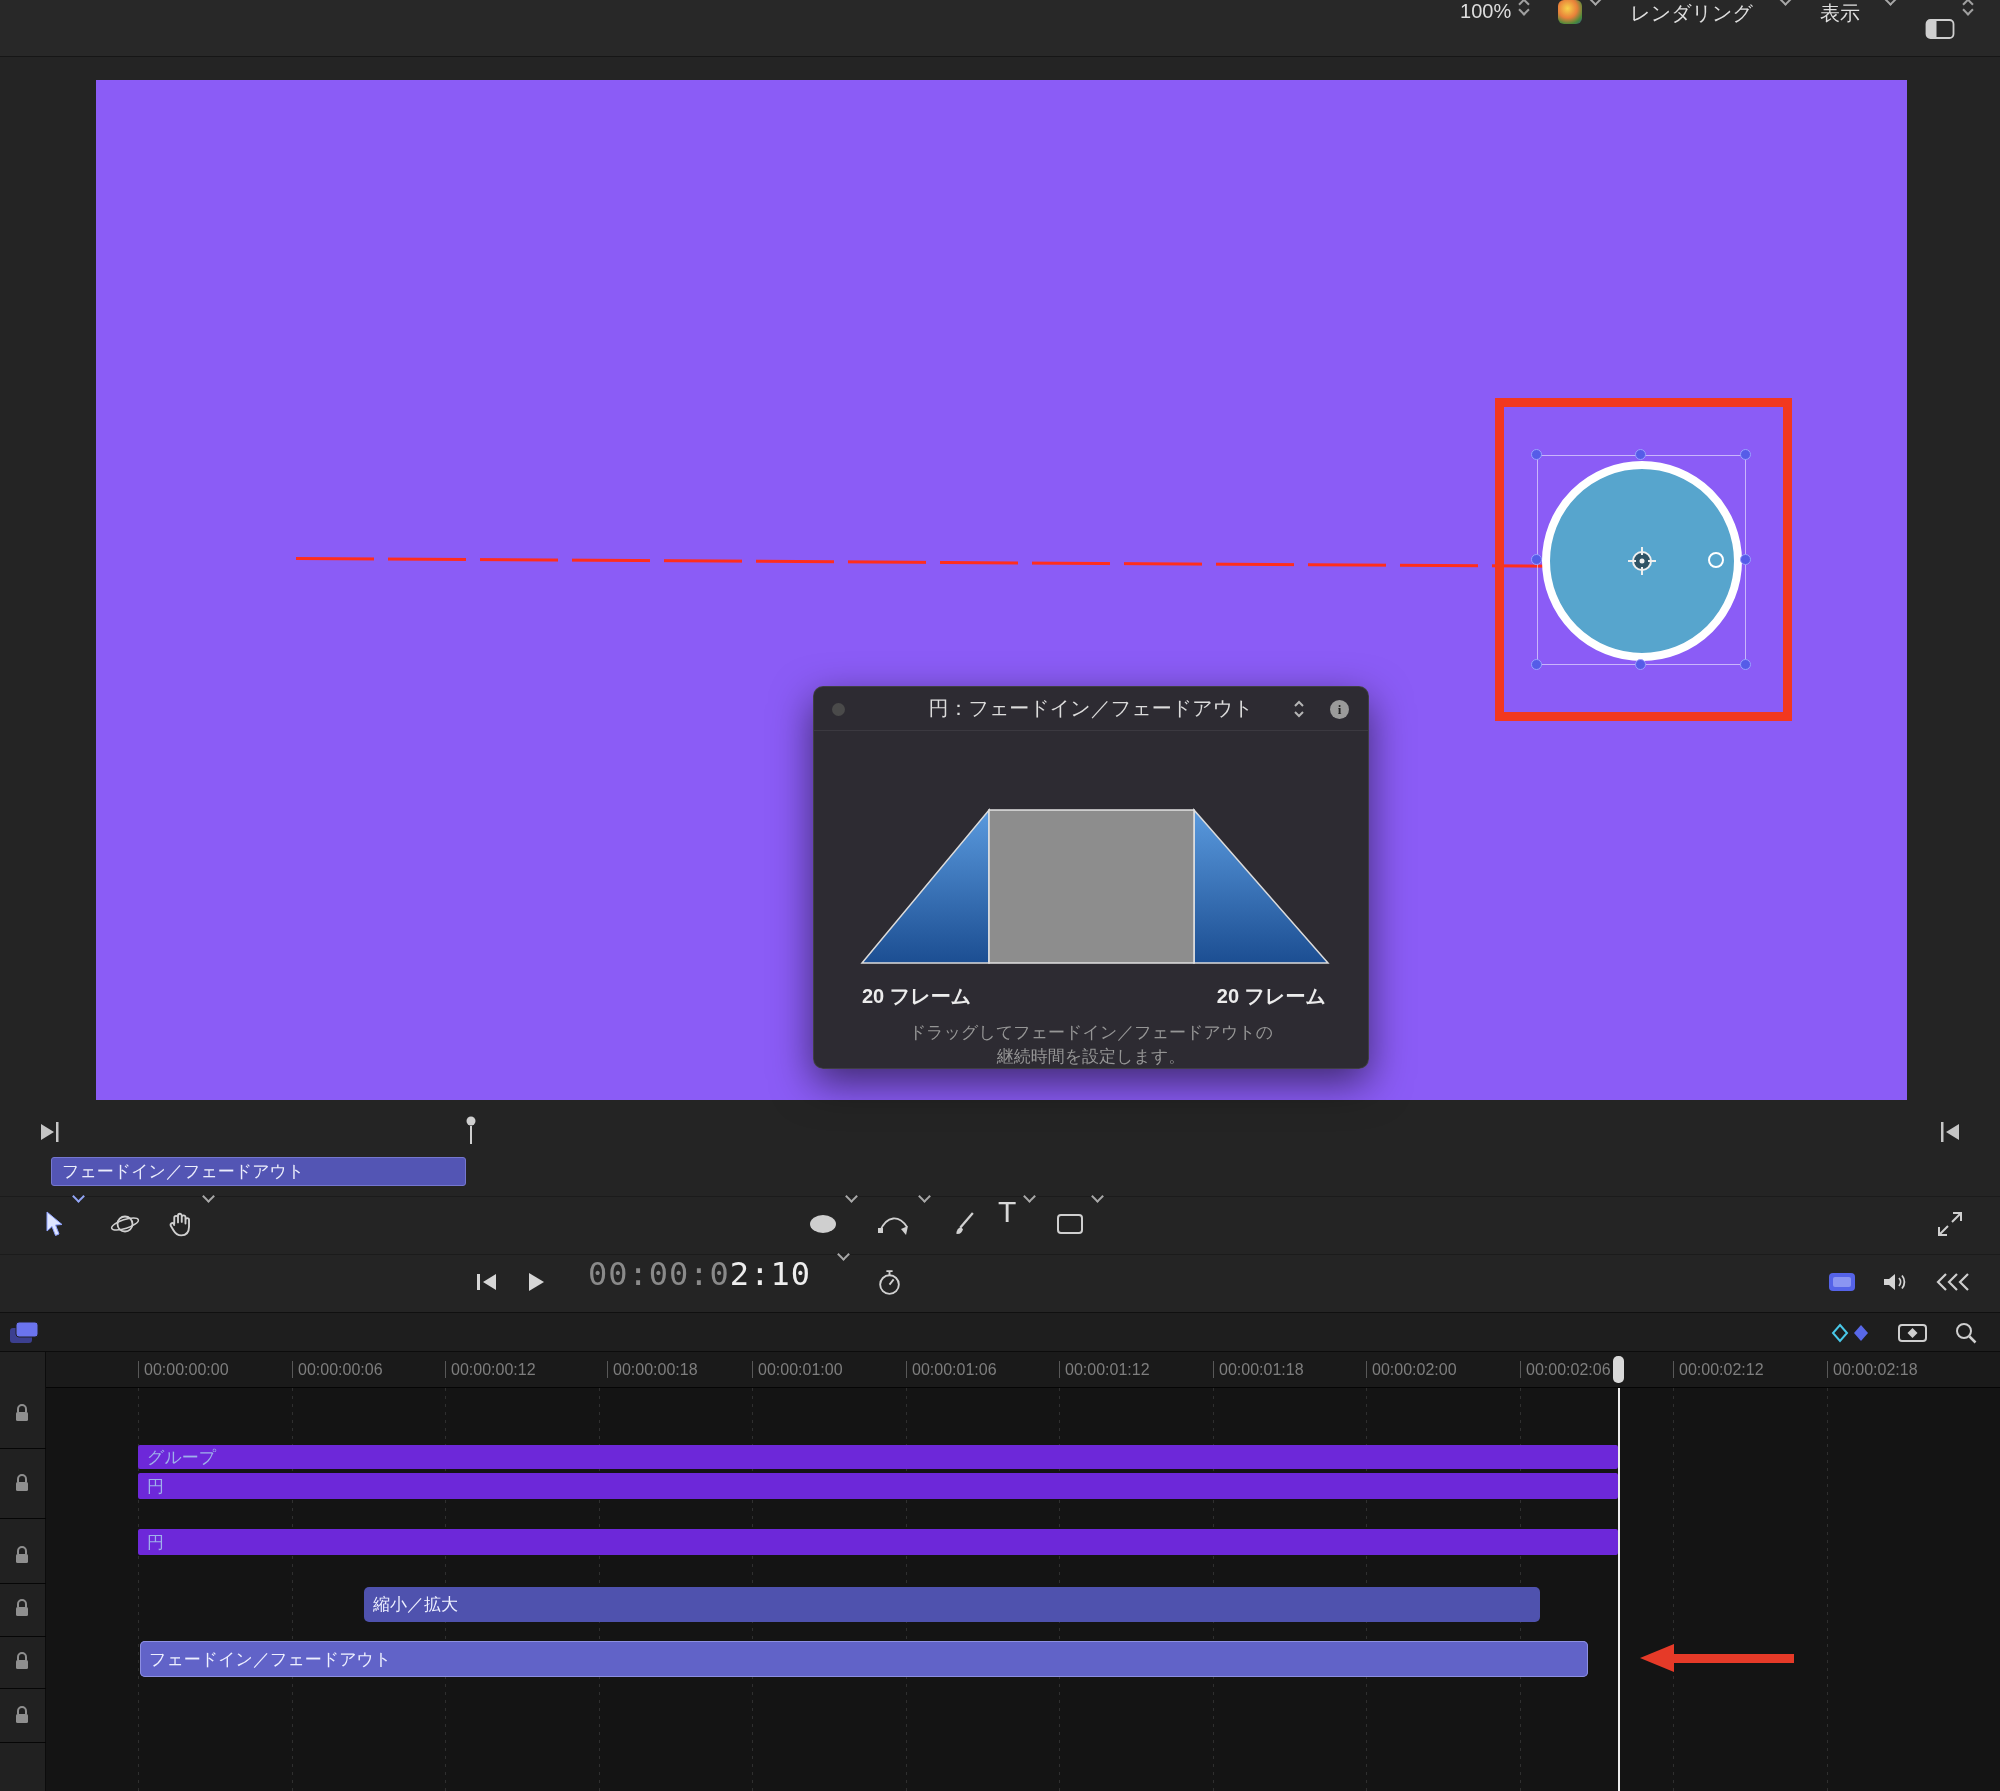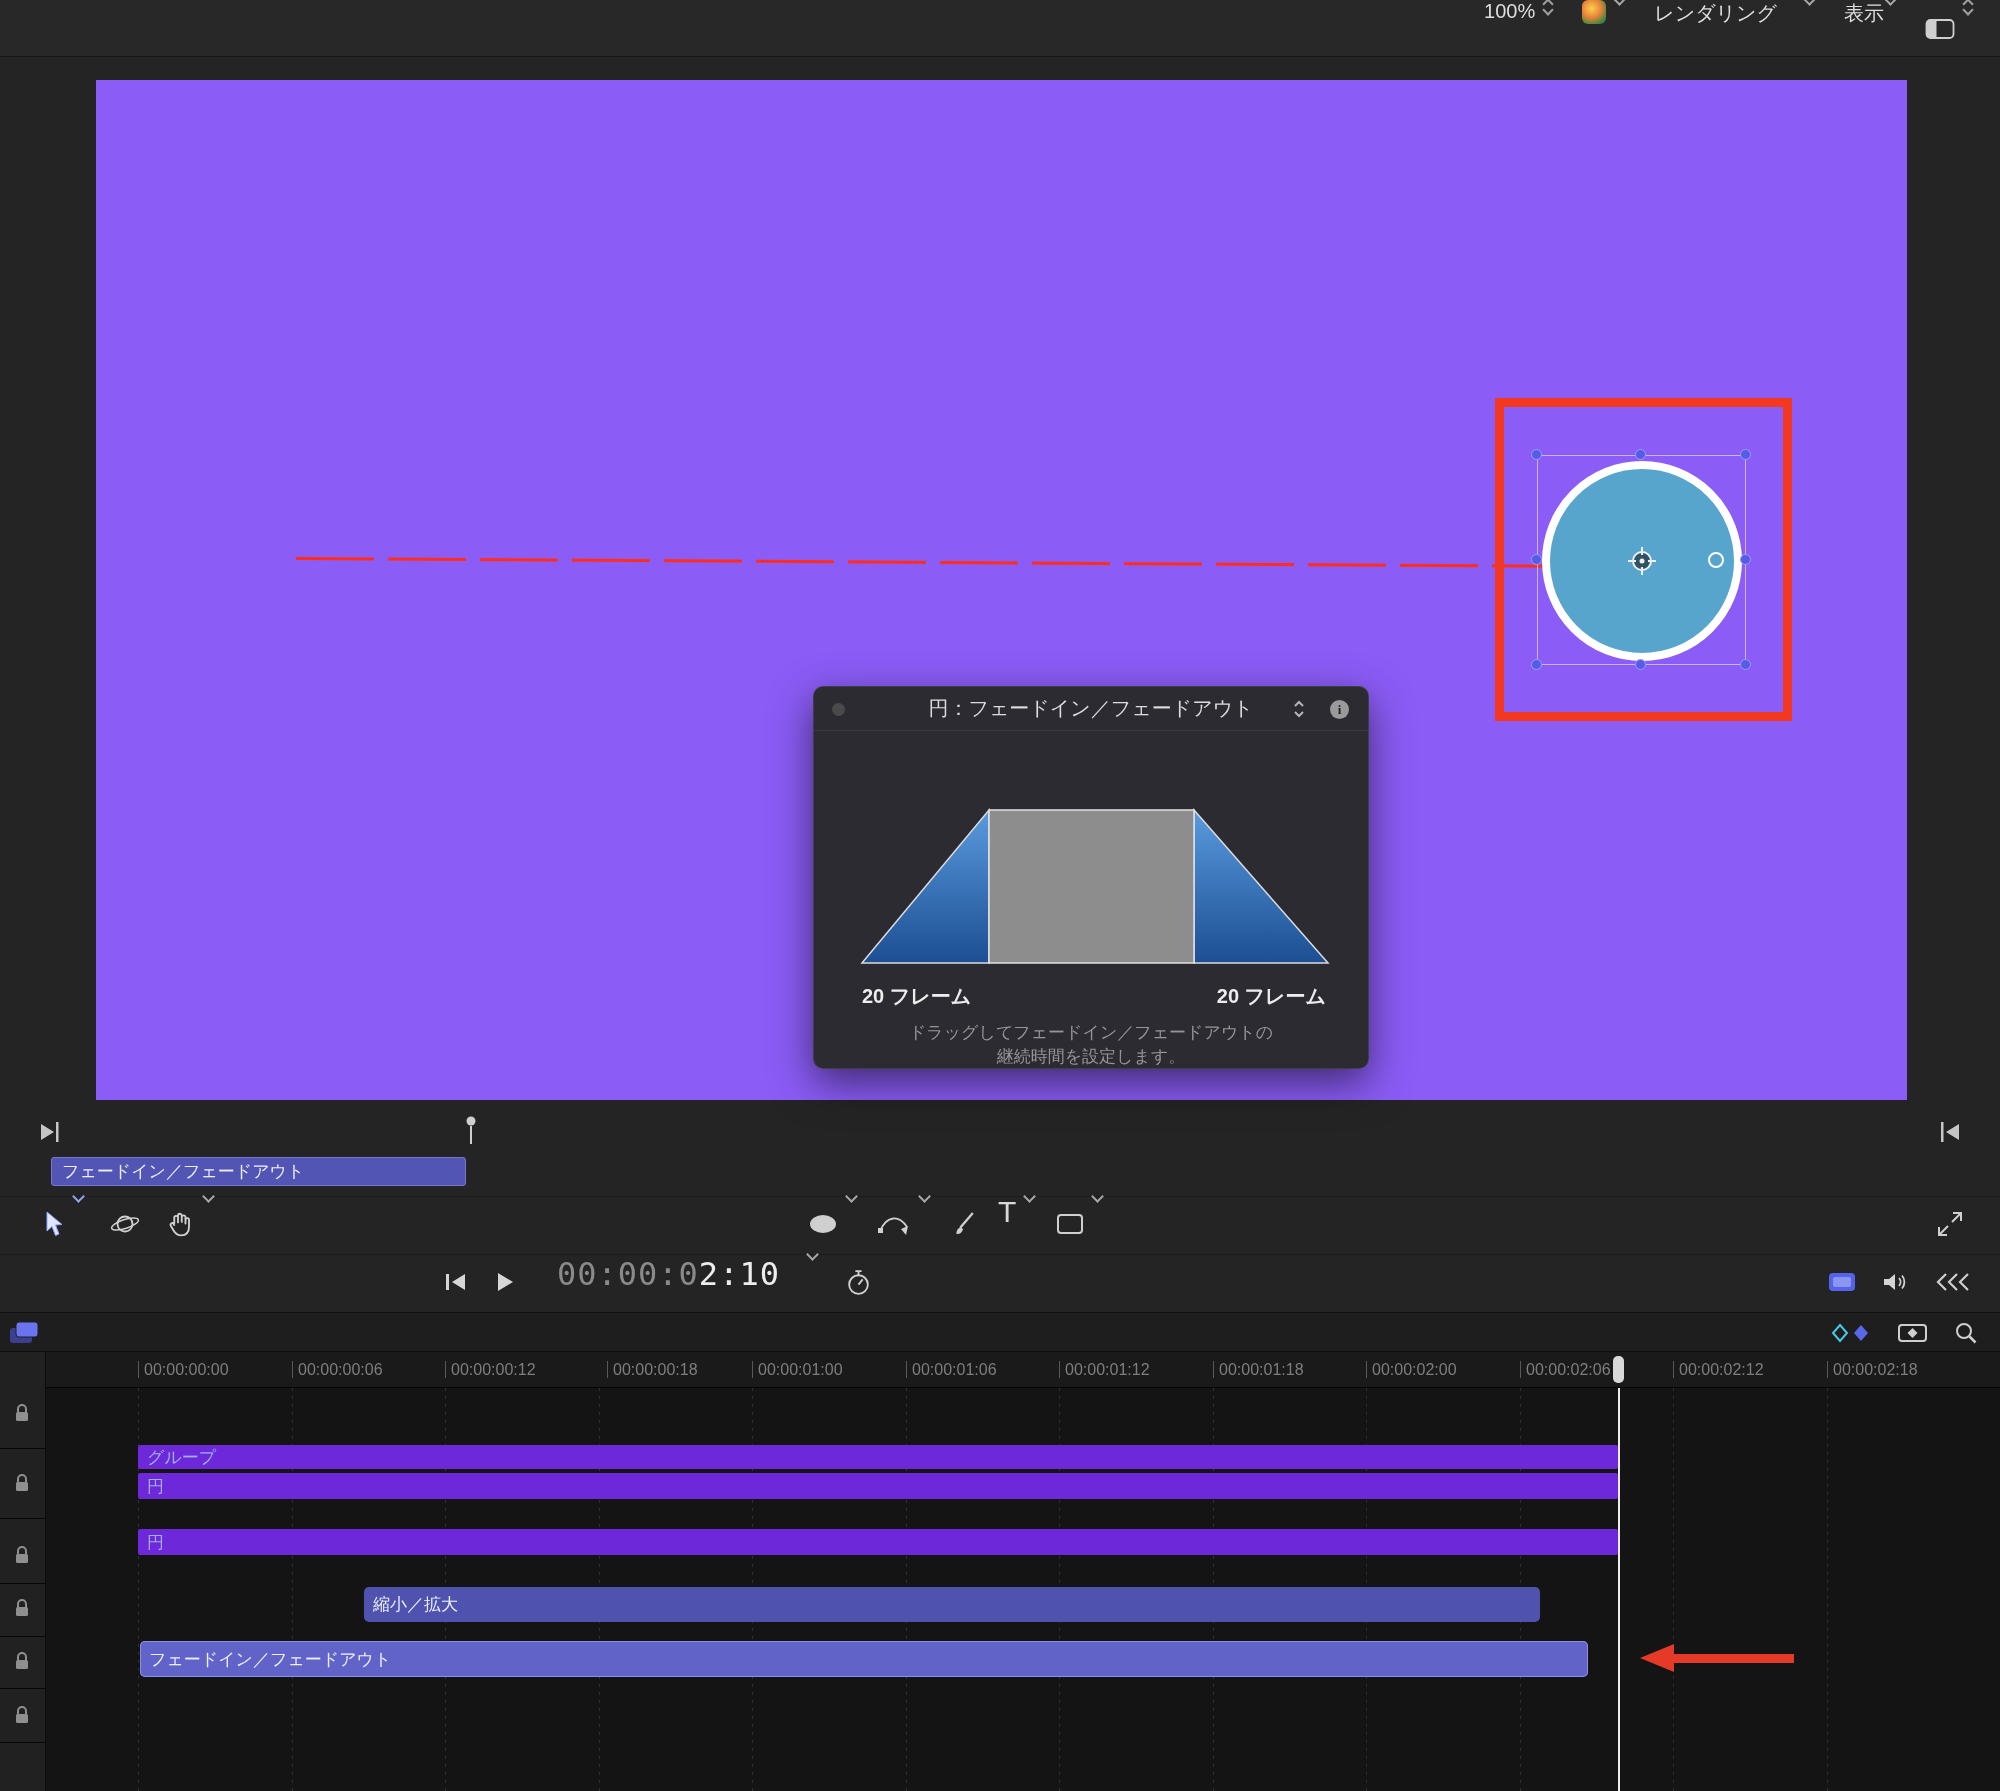--- a/index.html
+++ b/index.html
@@ -59,21 +59,21 @@
       </div>
       <div class="row" style="gap:9px">
         <span style="width:24px;height:24px;border-radius:6px;display:inline-block;
                      background:radial-gradient(circle at 40% 35%, #f7d24a, #e8803a 45%, #4a8a3a 75%, #2a5a8a 100%)"></span>
         <span class="chev"></span>
       </div>
       <div class="row" style="gap:28px">
         <span class="tbtext">レンダリング</span>
         <span class="chev"></span>
       </div>
-      <div class="row" style="gap:2px">
+      <div class="row" style="gap:26px">
         <span class="tbtext">表示</span>
         <span class="chev"></span>
       </div>
       <div class="row">
         <span class="icon">
           <svg width="30" height="22">
               <rect x="1.5" y="2" width="27" height="18" rx="4" fill="none" stroke="#cfcfcf" stroke-width="1.8"></rect>
               <path d="M5.5 2 h6 v18 h-6 a4 4 0 0 1 -4 -4 v-10 a4 4 0 0 1 4 -4 Z" fill="#cfcfcf"></path>
             </svg>
         </span>
@@ -239,21 +239,21 @@
     </div>
 
     <span class="icon abs" style="right:36px;top:13px">
       <svg width="28" height="28" viewBox="0 0 28 28" stroke="#cfcfcf" stroke-width="2" fill="none">
           <path d="M17 3 h8 v8 M25 3 L16 12 M11 25 H3 v-8 M3 25 l9 -9"></path>
         </svg>
     </span>
   </div>
 
   <div class="abs" style="left:0;top:1254px;width:2000px;height:54px;border-top:1px solid #1b1b1b">
-    <div class="row" style="position:absolute;left:444px;top:0;height:54px;gap:28px">
+    <div class="row" style="position:absolute;left:475px;top:0;height:54px;gap:28px">
       <span class="icon">
         <svg width="23" height="20">
             <rect x="2" y="2" width="3" height="16" fill="#d6d6d6"></rect>
             <path d="M21 2 L8 10 L21 18 Z" fill="#d6d6d6"></path>
           </svg>
       </span>
       <span class="icon">
         <svg width="20" height="22">
             <path d="M3 2 L18 11 L3 20 Z" fill="#d6d6d6"></path>
           </svg>

